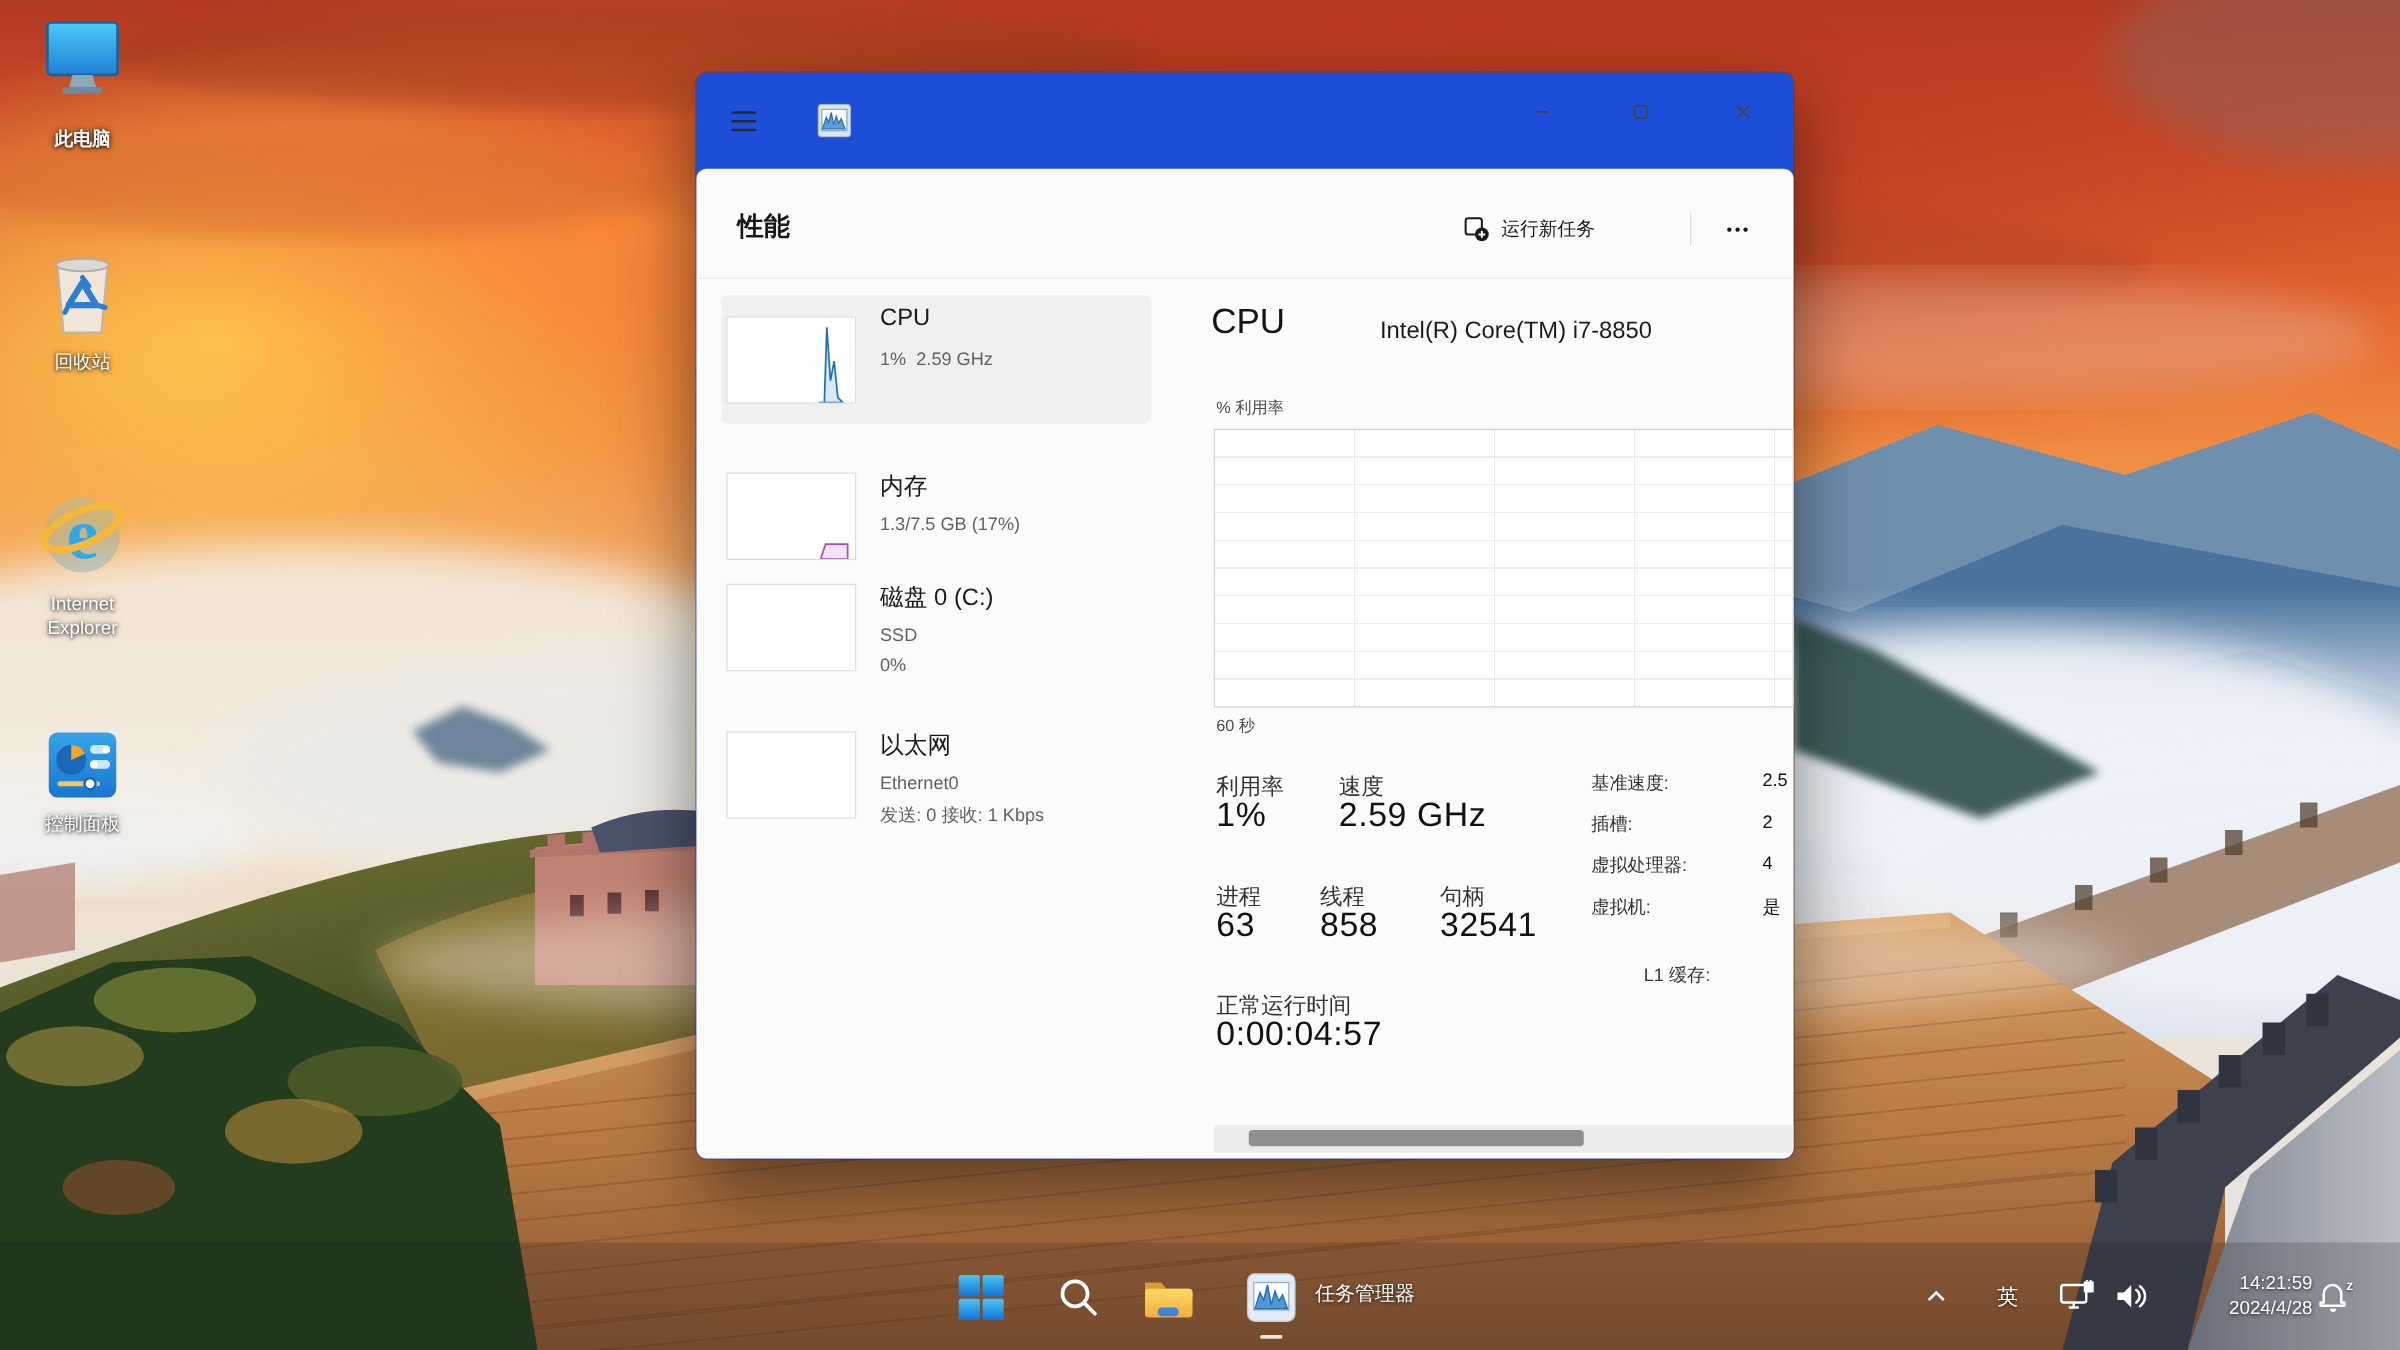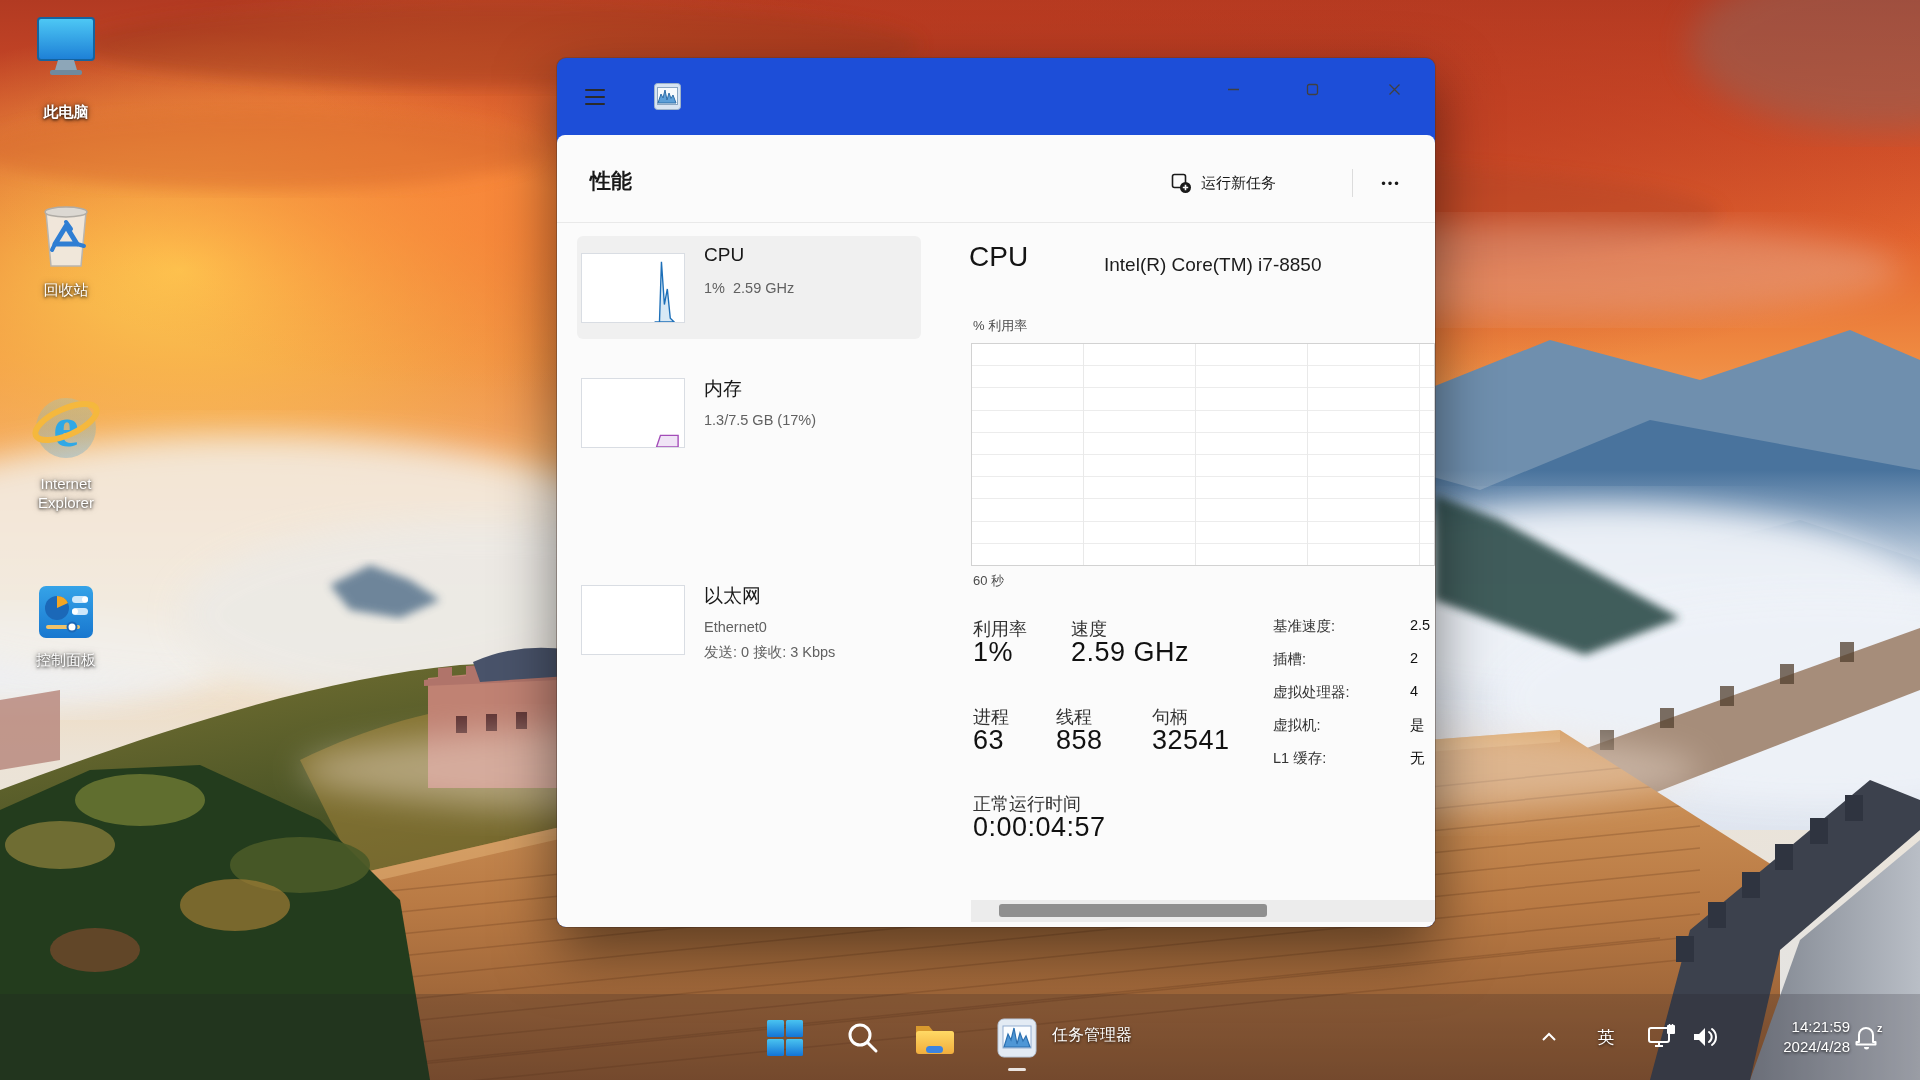--- a/index.html
+++ b/index.html
@@ -333,25 +333,31 @@
       <div class="t">CPU</div>
       <div class="s1 pre">1%  2.59 GHz</div>
     </div>
     <div class="card" style="top:233px;height:90px;">
       <svg class="mini" style="top:10px;" viewBox="0 0 104 70" preserveAspectRatio="none">
         <path d="M76,70 L80,58 L98,58 L98,70 Z" fill="#f0e4f6" stroke="#a34db8" stroke-width="1.4"></path>
       </svg>
       <div class="t">内存</div>
       <div class="s1">1.3/7.5 GB (17%)</div>
     </div>
+    <div class="card" style="top:322px;height:100px;">
+      <svg class="mini" style="top:10px;" viewBox="0 0 104 70" preserveAspectRatio="none"></svg>
+      <div class="t">磁盘 0 (C:)</div>
+      <div class="s1">SSD</div>
+      <div class="s2">0%</div>
+    </div>
     <div class="card" style="top:440px;height:92px;text-align:center;">
       <svg class="mini" style="top:10px;" viewBox="0 0 104 70" preserveAspectRatio="none"></svg>
       <div class="t">以太网</div>
       <div class="s1">Ethernet0</div>
-      <div class="s2">发送: 0 接收: 3 Kbps</div>
+      <div class="s2">发送: 0 接收: 1 Kbps</div>
     </div>
 
     <div id="d-title">CPU</div>
     <div id="d-sub">Intel(R) Core(TM) i7-8850</div>
     <div id="d-ylab">% 利用率</div>
     <div id="chart"></div>
     <div id="d-xlab">60 秒</div>
 
     <div class="stat-l" style="left:416px;top:482px;">利用率</div>
     <div class="stat-v" style="left:416px;top:502px;">1%</div>
@@ -377,21 +383,21 @@
       <span class="v">2</span>
     </div>
     <div class="si-row" style="top:548px;">
       <span class="l">虚拟处理器:</span>
       <span class="v">4</span>
     </div>
     <div class="si-row" style="top:581px;">
       <span class="l">虚拟机:</span>
       <span class="v">是</span>
     </div>
-    <div class="si-row" style="top:614px;">
+    <div class="si-row" style="top:636px;margin-left:42px;">
       <span class="l">L1 缓存:</span>
       <span class="v">无</span>
     </div>
 
     <div id="hscroll">
       <div id="hthumb"></div>
     </div>
   </div>
 </div>
 

